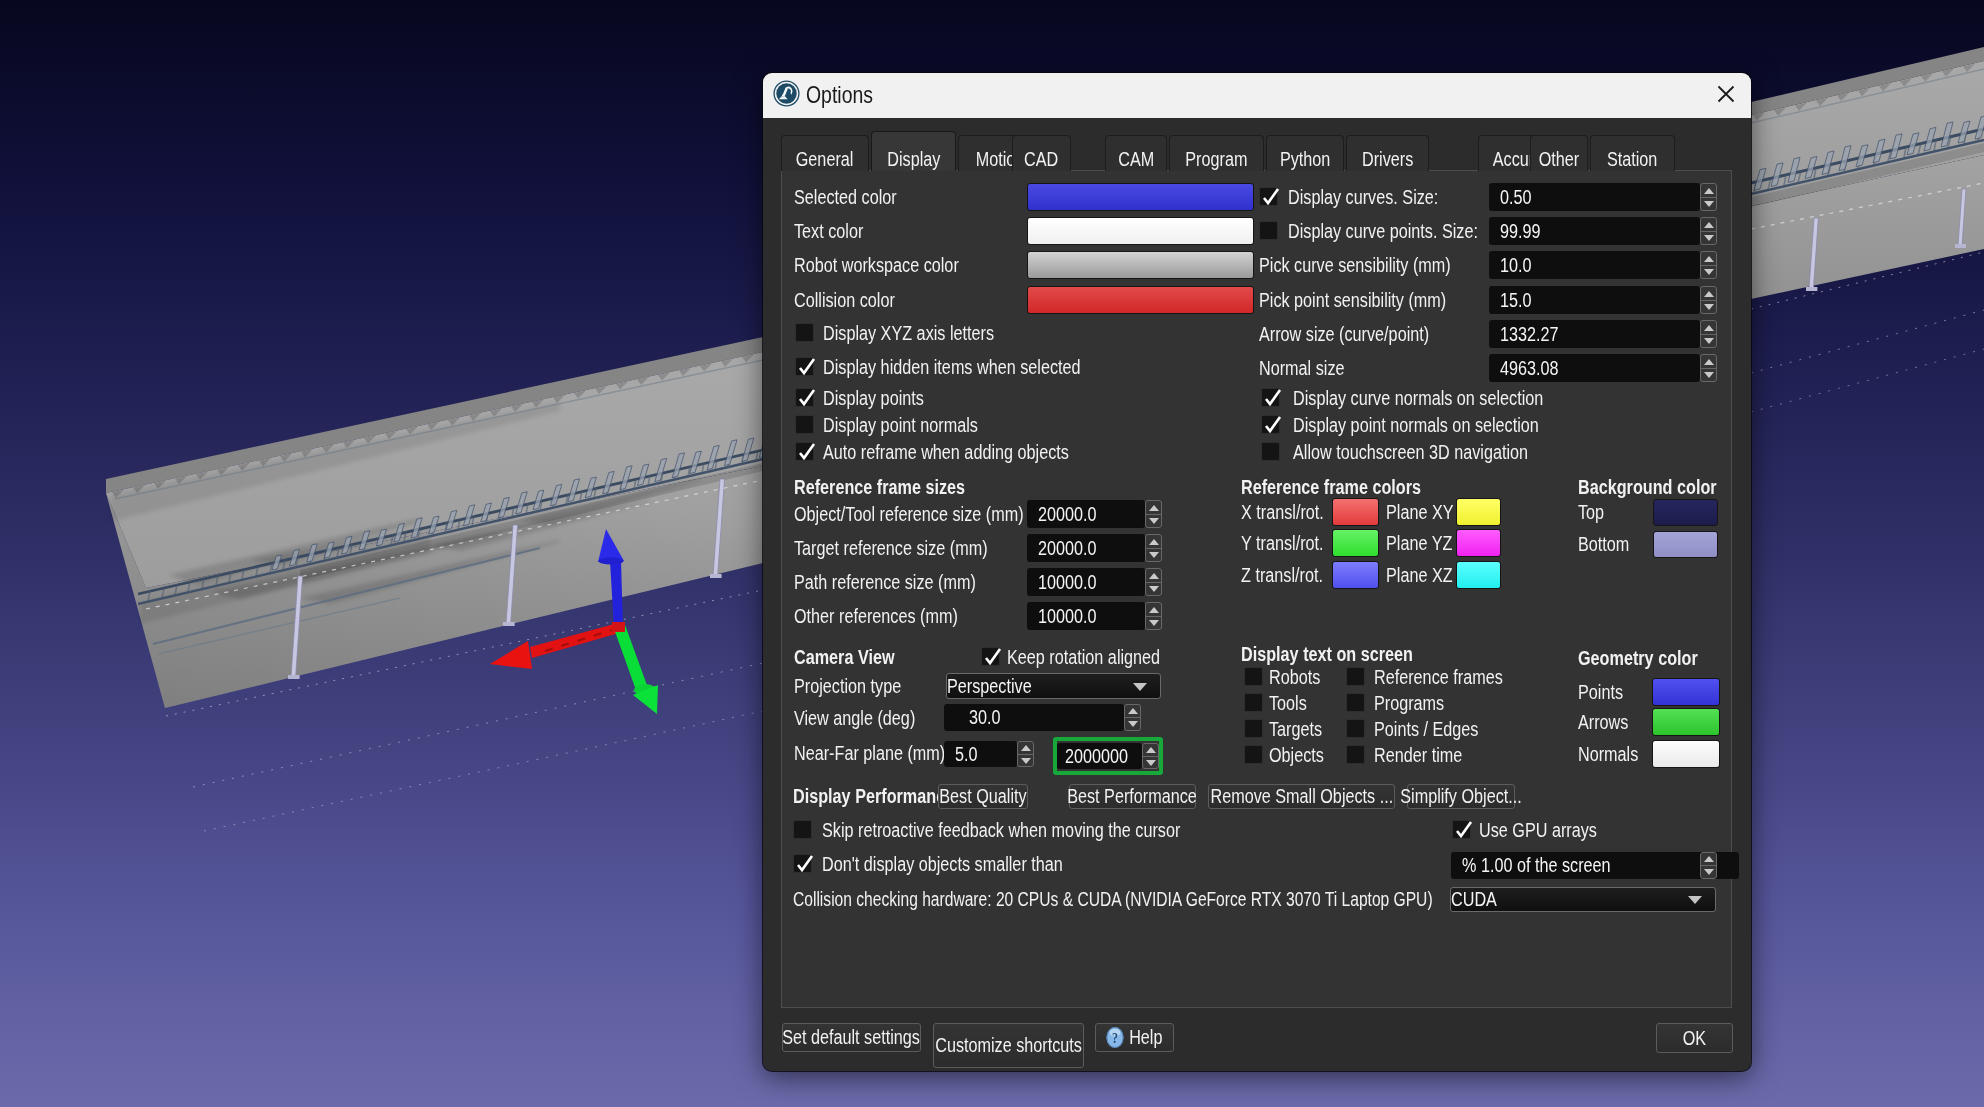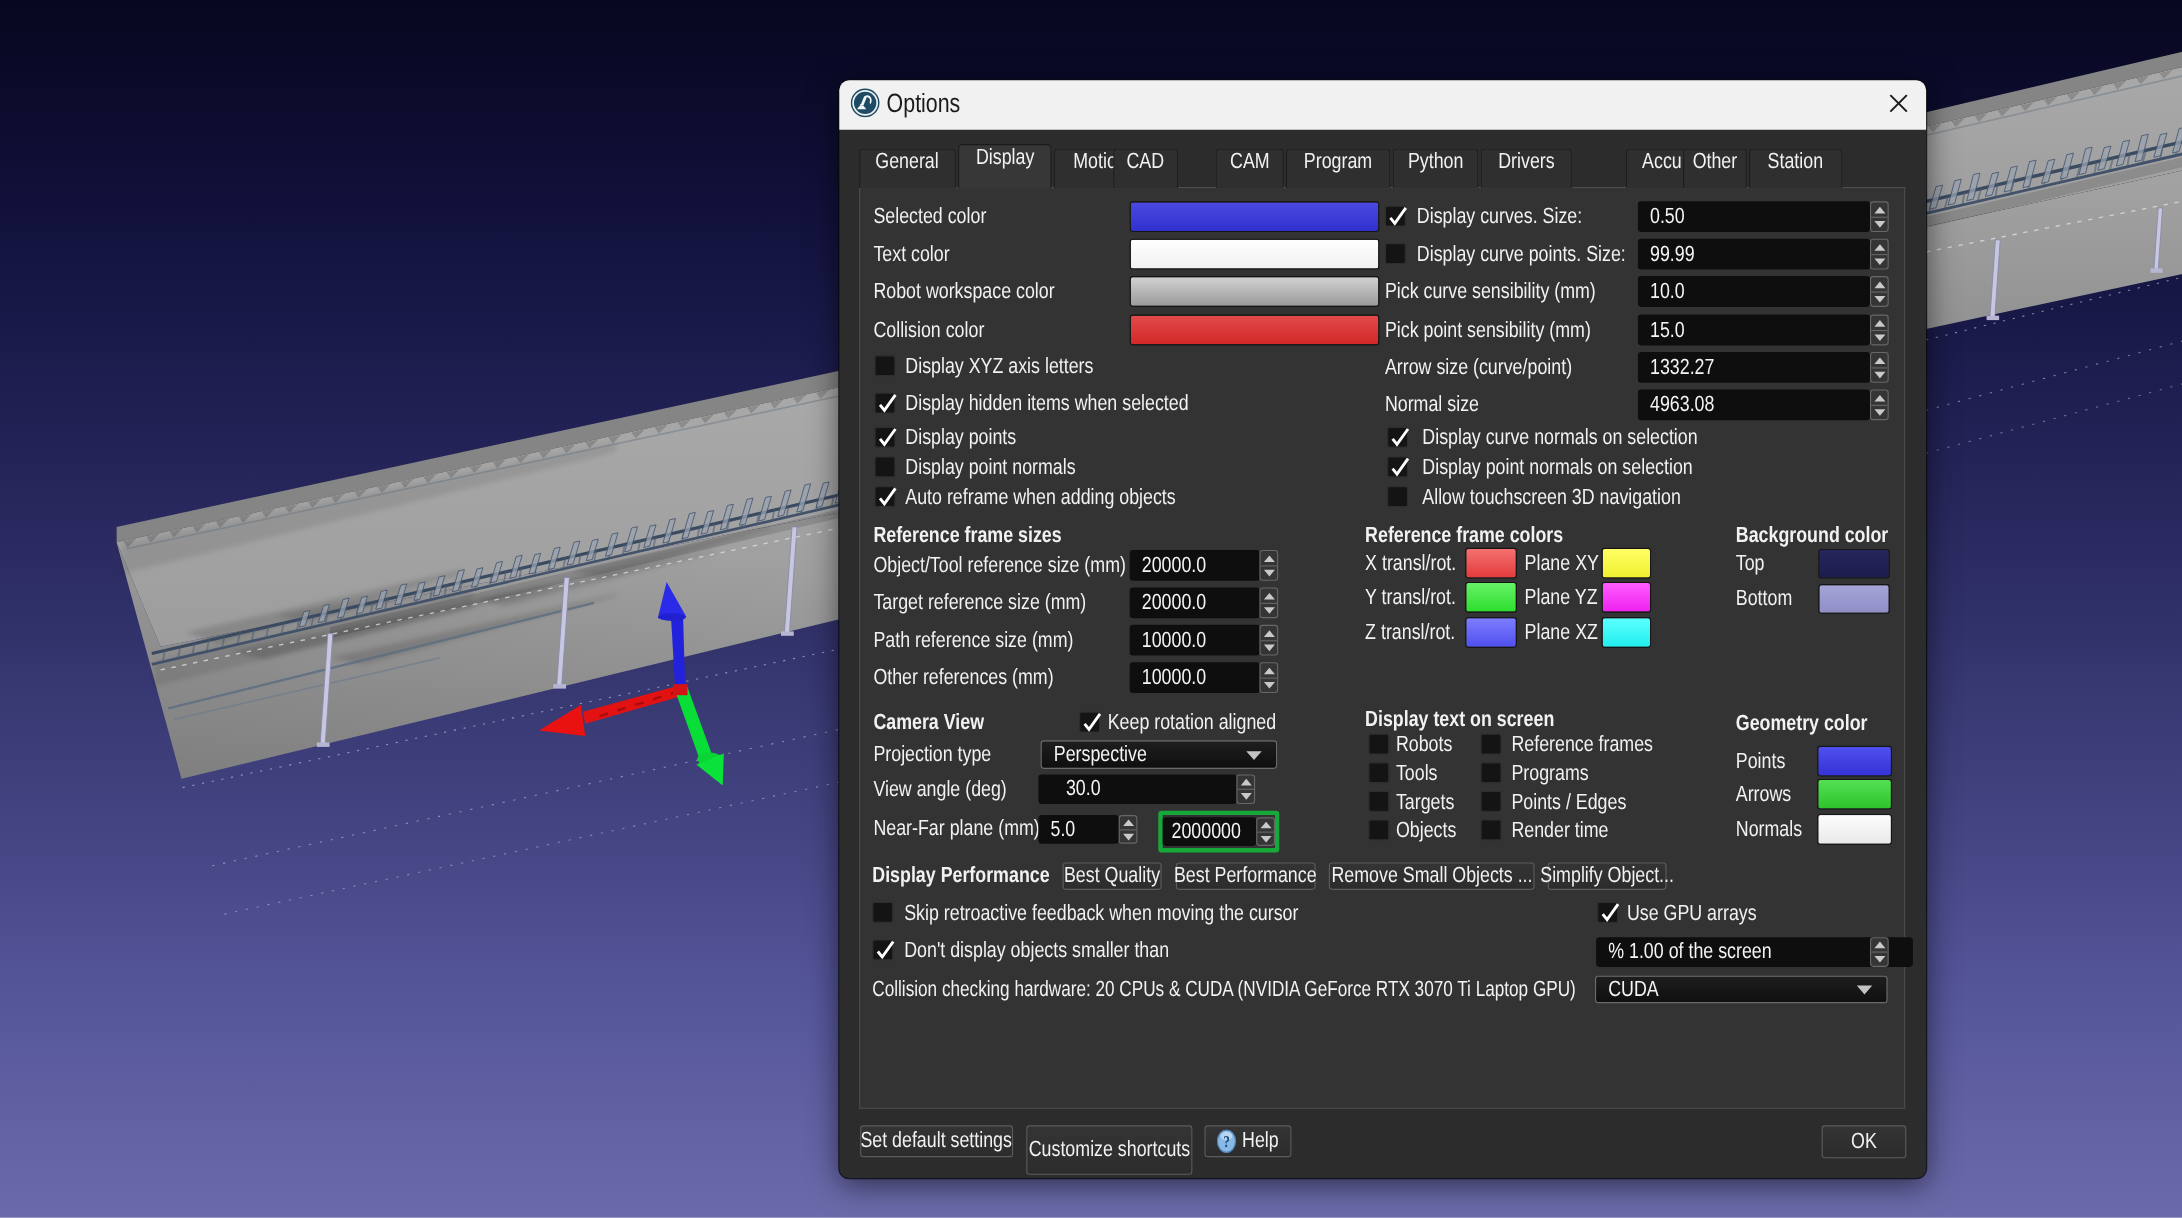--- a/index.html
+++ b/index.html
@@ -3,33 +3,33 @@
 <style>
 *{margin:0;padding:0;box-sizing:border-box}
 html,body{width:1984px;height:1107px;overflow:hidden;font-family:"Liberation Sans",sans-serif}
 body{background:linear-gradient(180deg,#07071f 0%,#10103a 16%,#1f1f52 33%,#303068 50%,#424280 66%,#55559a 82%,#6b6bab 100%);position:relative}
 #scene{position:absolute;left:0;top:0}
 #dlg{position:absolute;left:763px;top:73px;width:988px;height:998px;background:#2c2c2c;border-radius:9px;
  box-shadow:0 6px 28px rgba(0,0,0,.55),0 0 0 1px rgba(10,10,20,.8)}
 #ttl{position:absolute;left:763px;top:73px;width:988px;height:45px;background:#f1f1f1;border-radius:9px 9px 0 0}
 #panel{position:absolute;left:781px;top:170px;width:951px;height:838px;background:#333333;border:1px solid #4d4d4d}
 .tab{position:absolute;top:135px;height:36px;background:#2f2f2f;border:1px solid #1d1d1d;border-bottom:none;
- border-radius:4px 4px 0 0;display:flex;align-items:flex-start;justify-content:center;color:#f2f2f2;font-size:20px}
+ border-radius:4px 4px 0 0;display:flex;align-items:flex-end;justify-content:center;color:#f2f2f2;font-size:20px}
 .tab span{transform:scaleX(.81)}
 .tab.act{top:131px;height:40px;background:#373737;border-color:#191919;z-index:3}
 .t{position:absolute;line-height:26px;white-space:pre;transform-origin:0 50%}
 .cb{position:absolute;width:19px;height:19px;background:#141414;border:1px solid #2e2e2e;border-radius:2px}
 .fld{position:absolute;background:#0e0e0e;border-radius:3px;color:#f5f5f5;font-size:20px;white-space:pre}
 .ft{display:inline-block;transform:scaleX(.81);transform-origin:0 50%}
 .spn{position:absolute;border:1px solid #686868;border-radius:3px;background:#353535;overflow:hidden}
 .sph{position:relative;width:100%}
 .tru,.trd{position:absolute;left:50%;top:50%;width:0;height:0;border-left:5px solid transparent;border-right:5px solid transparent}
 .tru{border-bottom:6px solid #c9c9c9;transform:translate(-50%,-50%)}
 .trd{border-top:6px solid #c9c9c9;transform:translate(-50%,-50%)}
-.cmb{position:absolute;background:linear-gradient(180deg,#1e1e1e,#0f0f0f);border:1px solid #6a6a6a;border-radius:3px;color:#f5f5f5;font-size:20px;padding-left:11px}
+.cmb{position:absolute;background:linear-gradient(180deg,#1e1e1e,#0f0f0f);border:1px solid #6a6a6a;border-radius:3px;color:#f5f5f5;font-size:20px;padding-left:0}
 .cmt{display:inline-block;transform:scaleX(.81);transform-origin:0 50%}
 .car{position:absolute;right:13px;width:0;height:0;border-left:7px solid transparent;border-right:7px solid transparent;border-top:8px solid #c4c4c4}
 .sw{position:absolute;border:1px solid #151515;border-radius:3px}
 .btn{position:absolute;background:linear-gradient(180deg,#343434,#2c2c2c);border:1px solid #5c5c5c;border-radius:3px;
  display:flex;align-items:center;justify-content:center;color:#f2f2f2}
 .btn span{transform:scaleX(.81);white-space:pre;display:flex;align-items:center}
 #grn{position:absolute;left:1053px;top:737px;width:110px;height:38px;border:4px solid #17a83a;border-radius:3px}
 .fld{font-family:"Liberation Sans",sans-serif}
 </style></head>
 <body>
@@ -538,21 +538,21 @@
 <div class="cb" style="left:1346px;top:745px"></div>
 <div class="t" style="left:1374px;top:742px;font-size:20px;font-weight:400;color:#f2f2f2;transform:scaleX(0.81)">Render time</div>
 <div class="t" style="left:1578px;top:645px;font-size:20px;font-weight:700;color:#f2f2f2;transform:scaleX(0.81)">Geometry color</div>
 <div class="t" style="left:1578px;top:679px;font-size:20px;font-weight:400;color:#f2f2f2;transform:scaleX(0.81)">Points</div>
 <div class="sw" style="left:1652px;top:678.0px;width:68px;height:28px;background:linear-gradient(180deg,#5050f0,#3434d6);border-color:#151515"></div>
 <div class="t" style="left:1578px;top:709px;font-size:20px;font-weight:400;color:#f2f2f2;transform:scaleX(0.81)">Arrows</div>
 <div class="sw" style="left:1652px;top:708.0px;width:68px;height:28px;background:linear-gradient(180deg,#54e054,#2cc42c);border-color:#151515"></div>
 <div class="t" style="left:1578px;top:741px;font-size:20px;font-weight:400;color:#f2f2f2;transform:scaleX(0.81)">Normals</div>
 <div class="sw" style="left:1652px;top:740.0px;width:68px;height:28px;background:linear-gradient(180deg,#fdfdfd,#e9e9e9);border-color:#151515"></div>
 <div class="t" style="left:793px;top:783px;font-size:20px;font-weight:700;color:#f2f2f2;transform:scaleX(0.81)">Display Performance</div>
-<div class="btn" style="left:966px;top:784px;width:90px;height:25px">
+<div class="btn" style="left:938px;top:784px;width:90px;height:25px">
     <span style="font-size:20px">Best Quality</span>
   </div>
 <div class="btn" style="left:1069px;top:784px;width:127px;height:25px">
     <span style="font-size:20px">Best Performance</span>
   </div>
 <div class="btn" style="left:1208px;top:784px;width:187px;height:25px">
     <span style="font-size:20px">Remove Small Objects ...</span>
   </div>
 <div class="btn" style="left:1407px;top:784px;width:108px;height:25px">
     <span style="font-size:20px">Simplify Object...</span>

